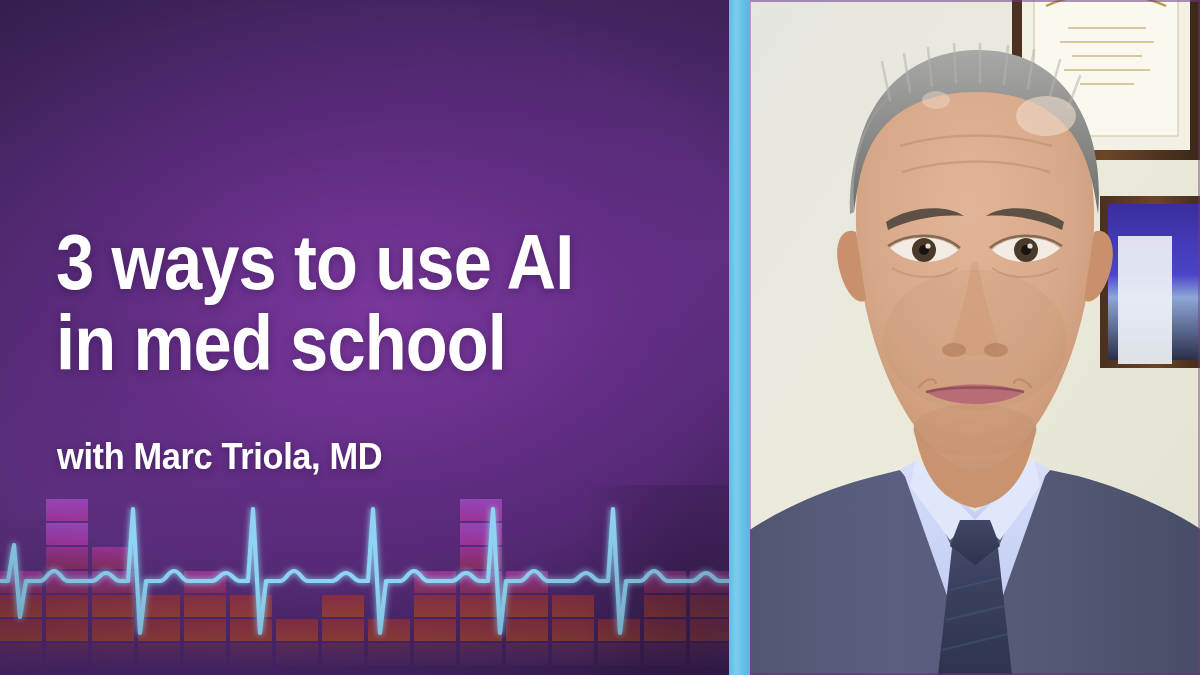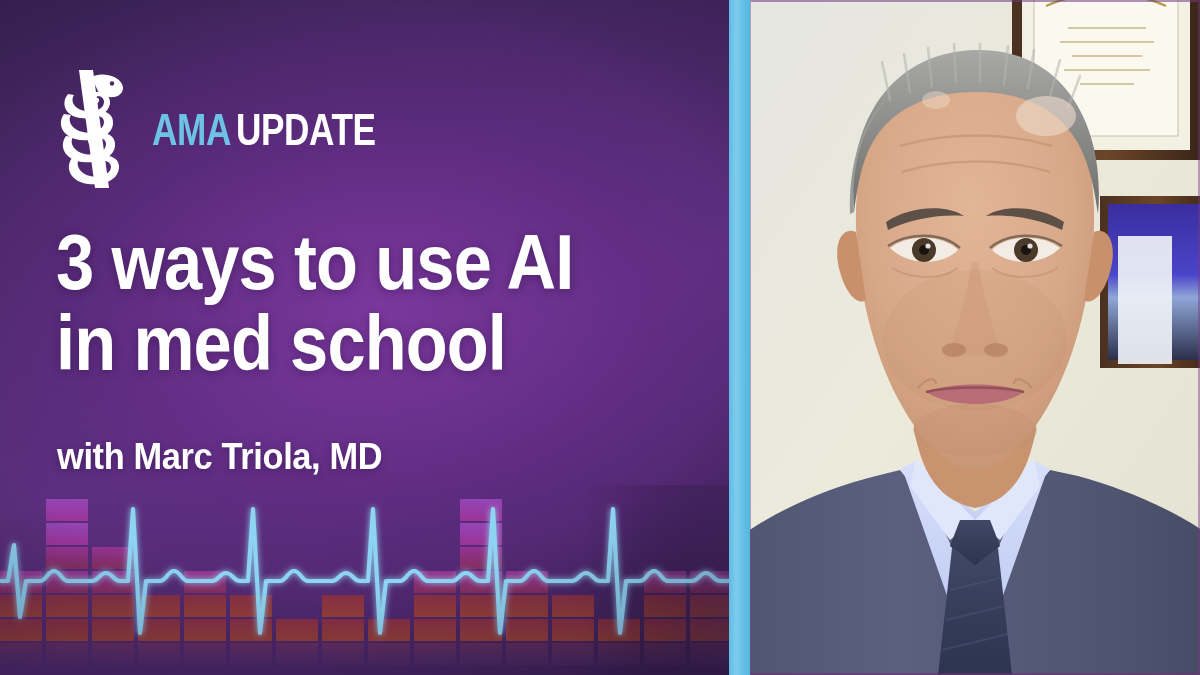--- a/index.html
+++ b/index.html
@@ -231,51 +231,20 @@
                  L572,96 C578,96 580,88 586,88 C592,88 594,96 600,96
                  L608,96 L613,24 L620,148 L626,96 L640,96
                  C646,96 648,86 654,86 C660,86 662,96 668,96
                  L692,96 C698,96 700,88 706,88 C712,88 714,96 720,96
                  L729,96" fill="none" stroke="#8ed4f2" stroke-width="4.2" stroke-linecap="round" stroke-linejoin="round" filter="url(#glow)"></path>
       </svg>
     </div>
 
     <div class="panel-vignette"></div>
 
-    <div class="logo-row">
-      <span class="logo-mark">
-        <svg viewBox="0 0 76 124" aria-hidden="true">
-          <g fill="#ffffff">
-
-            <path d="M27 2 L41 2 L57 120 L43 120 Z"></path>
-
-            <path d="M16 26 C8 36 14 48 28 50 C44 52 56 46 58 36 C59 28 52 23 44 24
-                     C37 25 33 30 36 34 C39 38 46 37 47 33 C48 30 45 29 43 30
-                     C45 27 52 28 52 34 C52 41 42 45 33 43 C22 41 18 33 22 27 Z"></path>
-            <path d="M12 46 C4 57 12 70 28 72 C46 74 60 67 61 56 C62 47 54 42 45 43
-                     C37 44 32 49 35 54 C38 58 45 57 46 53 C47 50 44 49 42 50
-                     C44 46 52 48 52 54 C52 62 41 66 31 64 C20 62 15 53 19 47 Z"></path>
-            <path d="M14 68 C6 79 14 92 30 94 C48 96 62 89 63 78 C64 69 56 64 47 65
-                     C39 66 34 71 37 76 C40 80 47 79 48 75 C49 72 46 71 44 72
-                     C46 68 54 70 54 76 C54 84 43 88 33 86 C22 84 17 75 21 69 Z"></path>
-            <path d="M20 90 C12 101 20 114 36 116 C54 118 66 111 67 100 C68 92 60 87 52 88
-                     C44 89 39 94 42 99 C45 103 52 102 53 98 C54 95 51 94 49 95
-                     C51 91 59 93 59 99 C59 106 48 110 38 108 C28 106 23 97 27 91 Z"></path>
-
-            <path d="M42 8 C52 4 66 8 70 16 C73 22 69 28 62 29 C54 30 47 26 45 21
-                     C43 16 40 12 42 8 Z"></path>
-          </g>
-          <circle cx="60" cy="15.5" r="2.2" fill="#4a2868"></circle>
-        </svg>
-      </span>
-      <span class="brand">
-        <span class="b-ama">AMA</span>
-        <span class="b-upd">UPDATE</span>
-      </span>
-    </div>
 
     <div class="headline">
       <span class="hl-line">3 ways to use AI</span>
       <span class="hl-line">in med school</span>
     </div>
 
     <div class="subhead">with Marc Triola, MD</div>
   </div>
 
   <div class="divider"></div>

